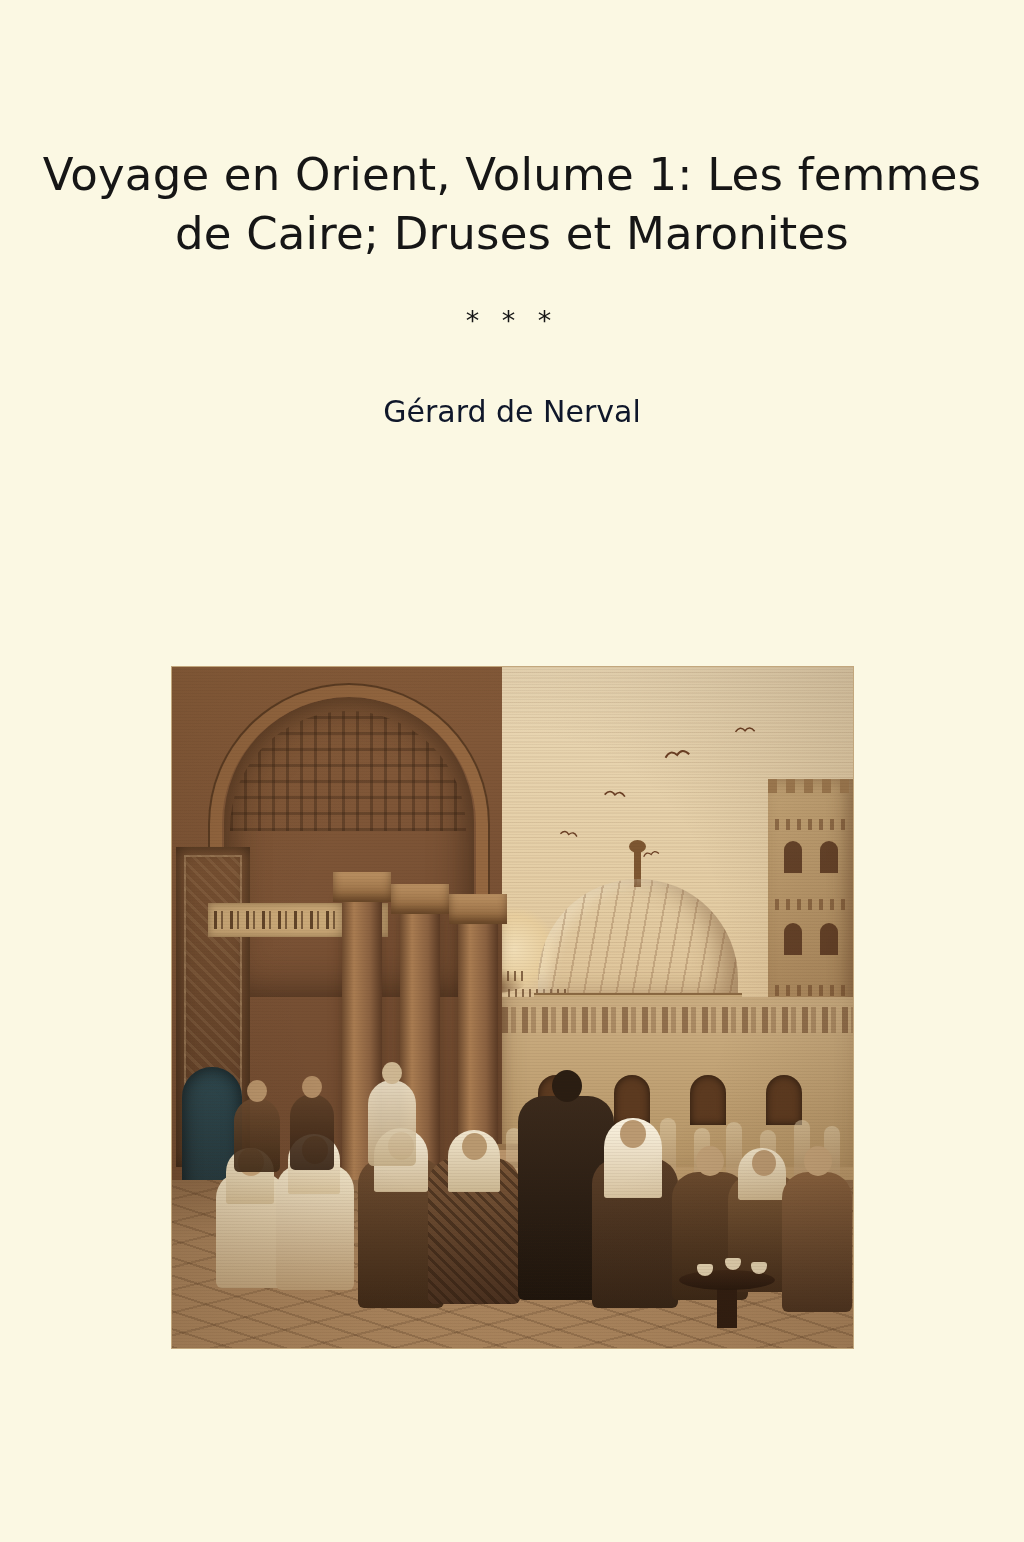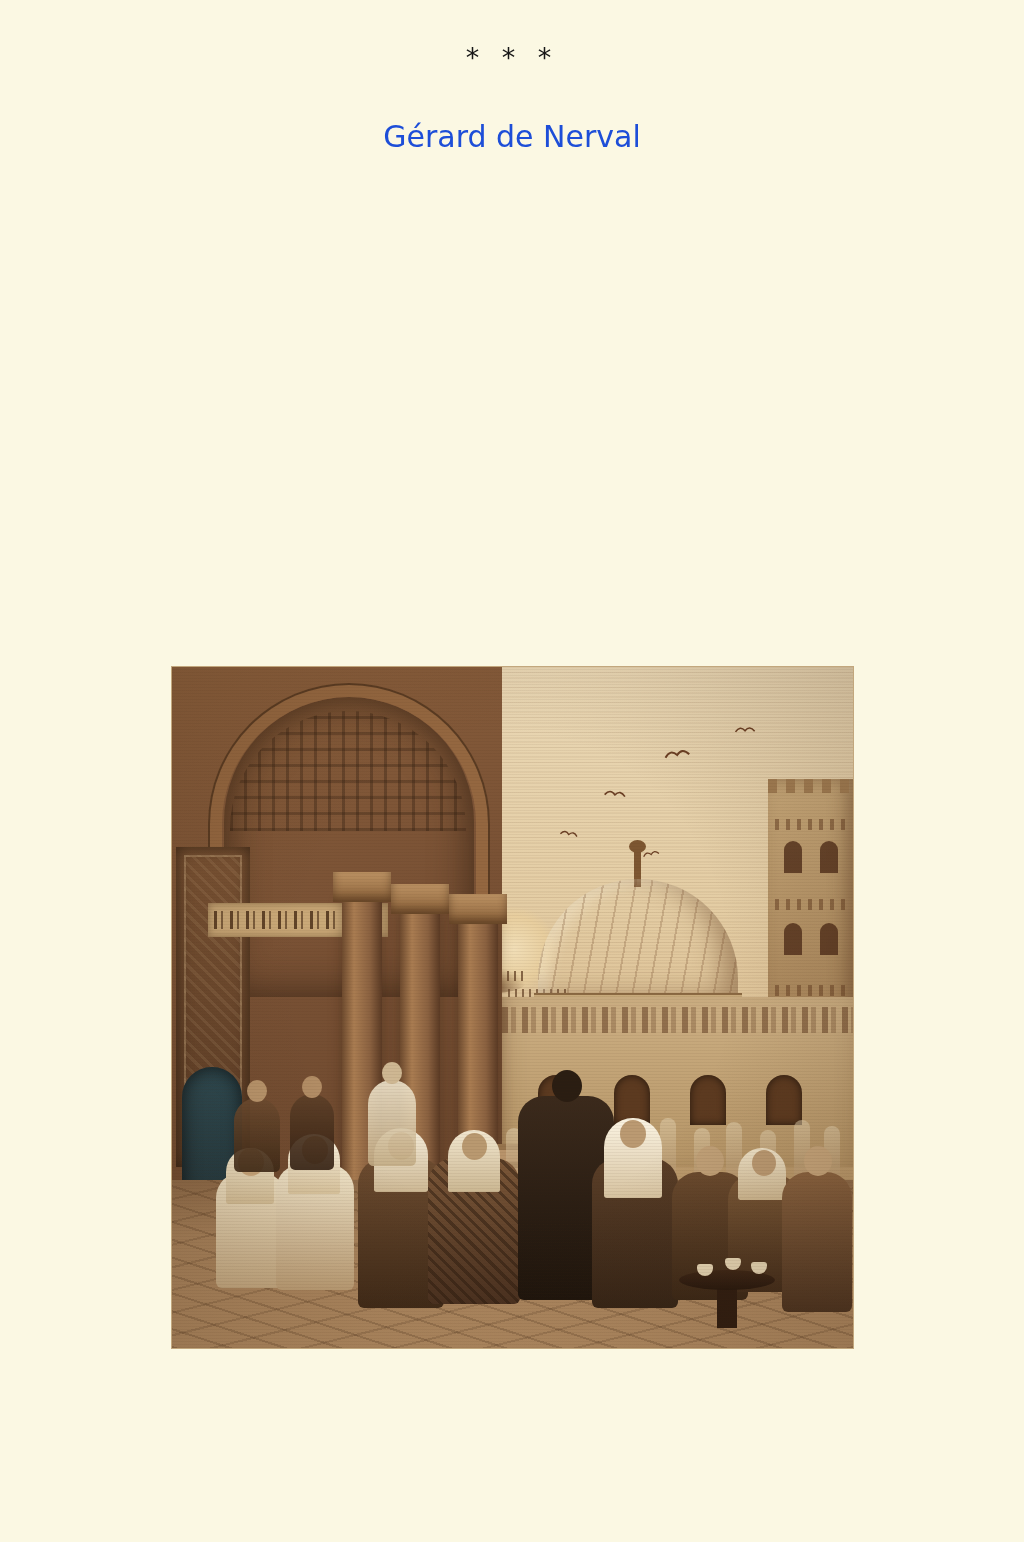--- a/index.html
+++ b/index.html
@@ -33,25 +33,25 @@
   }
   .separator {
     margin: 0;
     padding-top: 42px;
     text-align: center;
     font-size: 27px;
     letter-spacing: 7px;
     color: #161616;
   }
   .author {
-    margin: 0;
+    margin: 12px;
     padding-top: 46px;
     text-align: center;
     font-size: 30px;
-    color: #1d4ed8;
+    color: #0f172a;
   }
   .cover-art-wrap {
     position: absolute;
     left: 0;
     right: 0;
     top: 666px;
     display: flex;
     justify-content: center;
   }
   .cover-art {
@@ -476,20 +476,21 @@
     inset: 0;
     pointer-events: none;
     background: repeating-linear-gradient(0deg, rgba(60,35,16,.06) 0 1px, rgba(0,0,0,0) 1px 3px);
   }
 </style>
 </head>
 <body>
 
 <div class="page">
 
+  <h1 class="title">Voyage en Orient, Volume 1: Les femmes de Caire; Druses et Maronites</h1>
 
   <div class="separator">* * *</div>
 
   <div class="author">Gérard de Nerval</div>
 
   <div class="cover-art-wrap">
     <div class="cover-art">
 
       <div class="sky"></div>
       <div class="sky-lines"></div>

